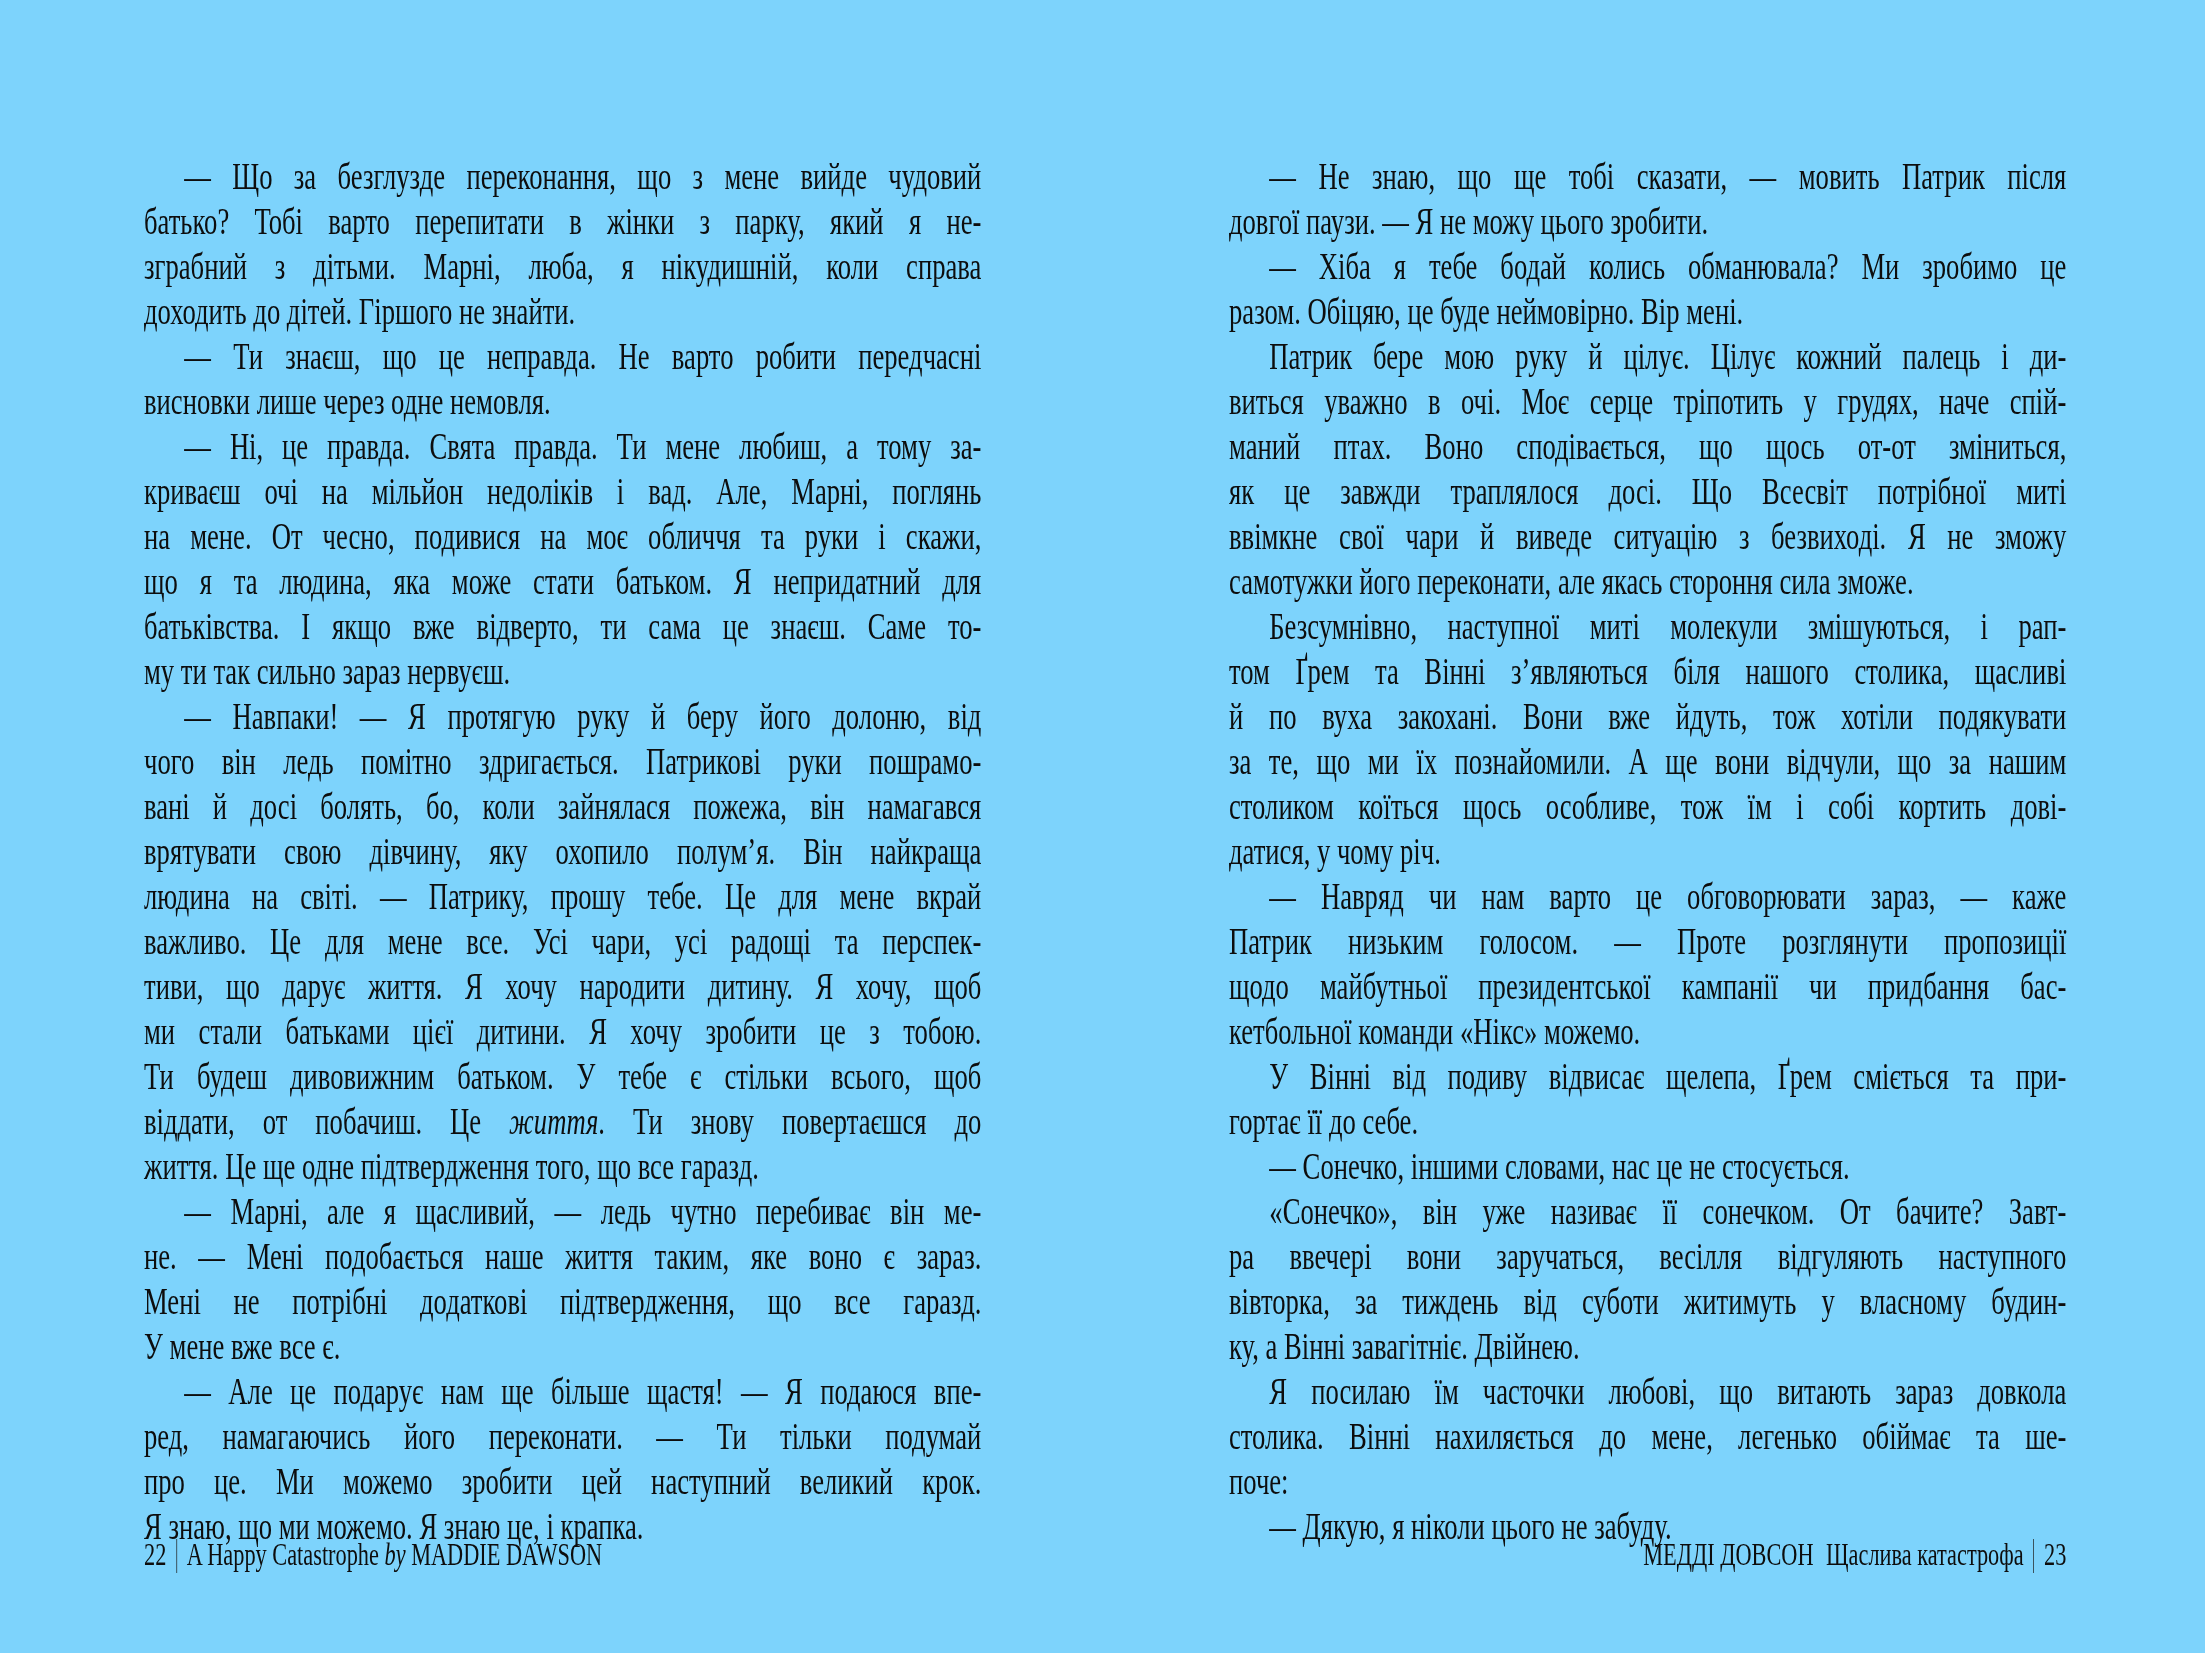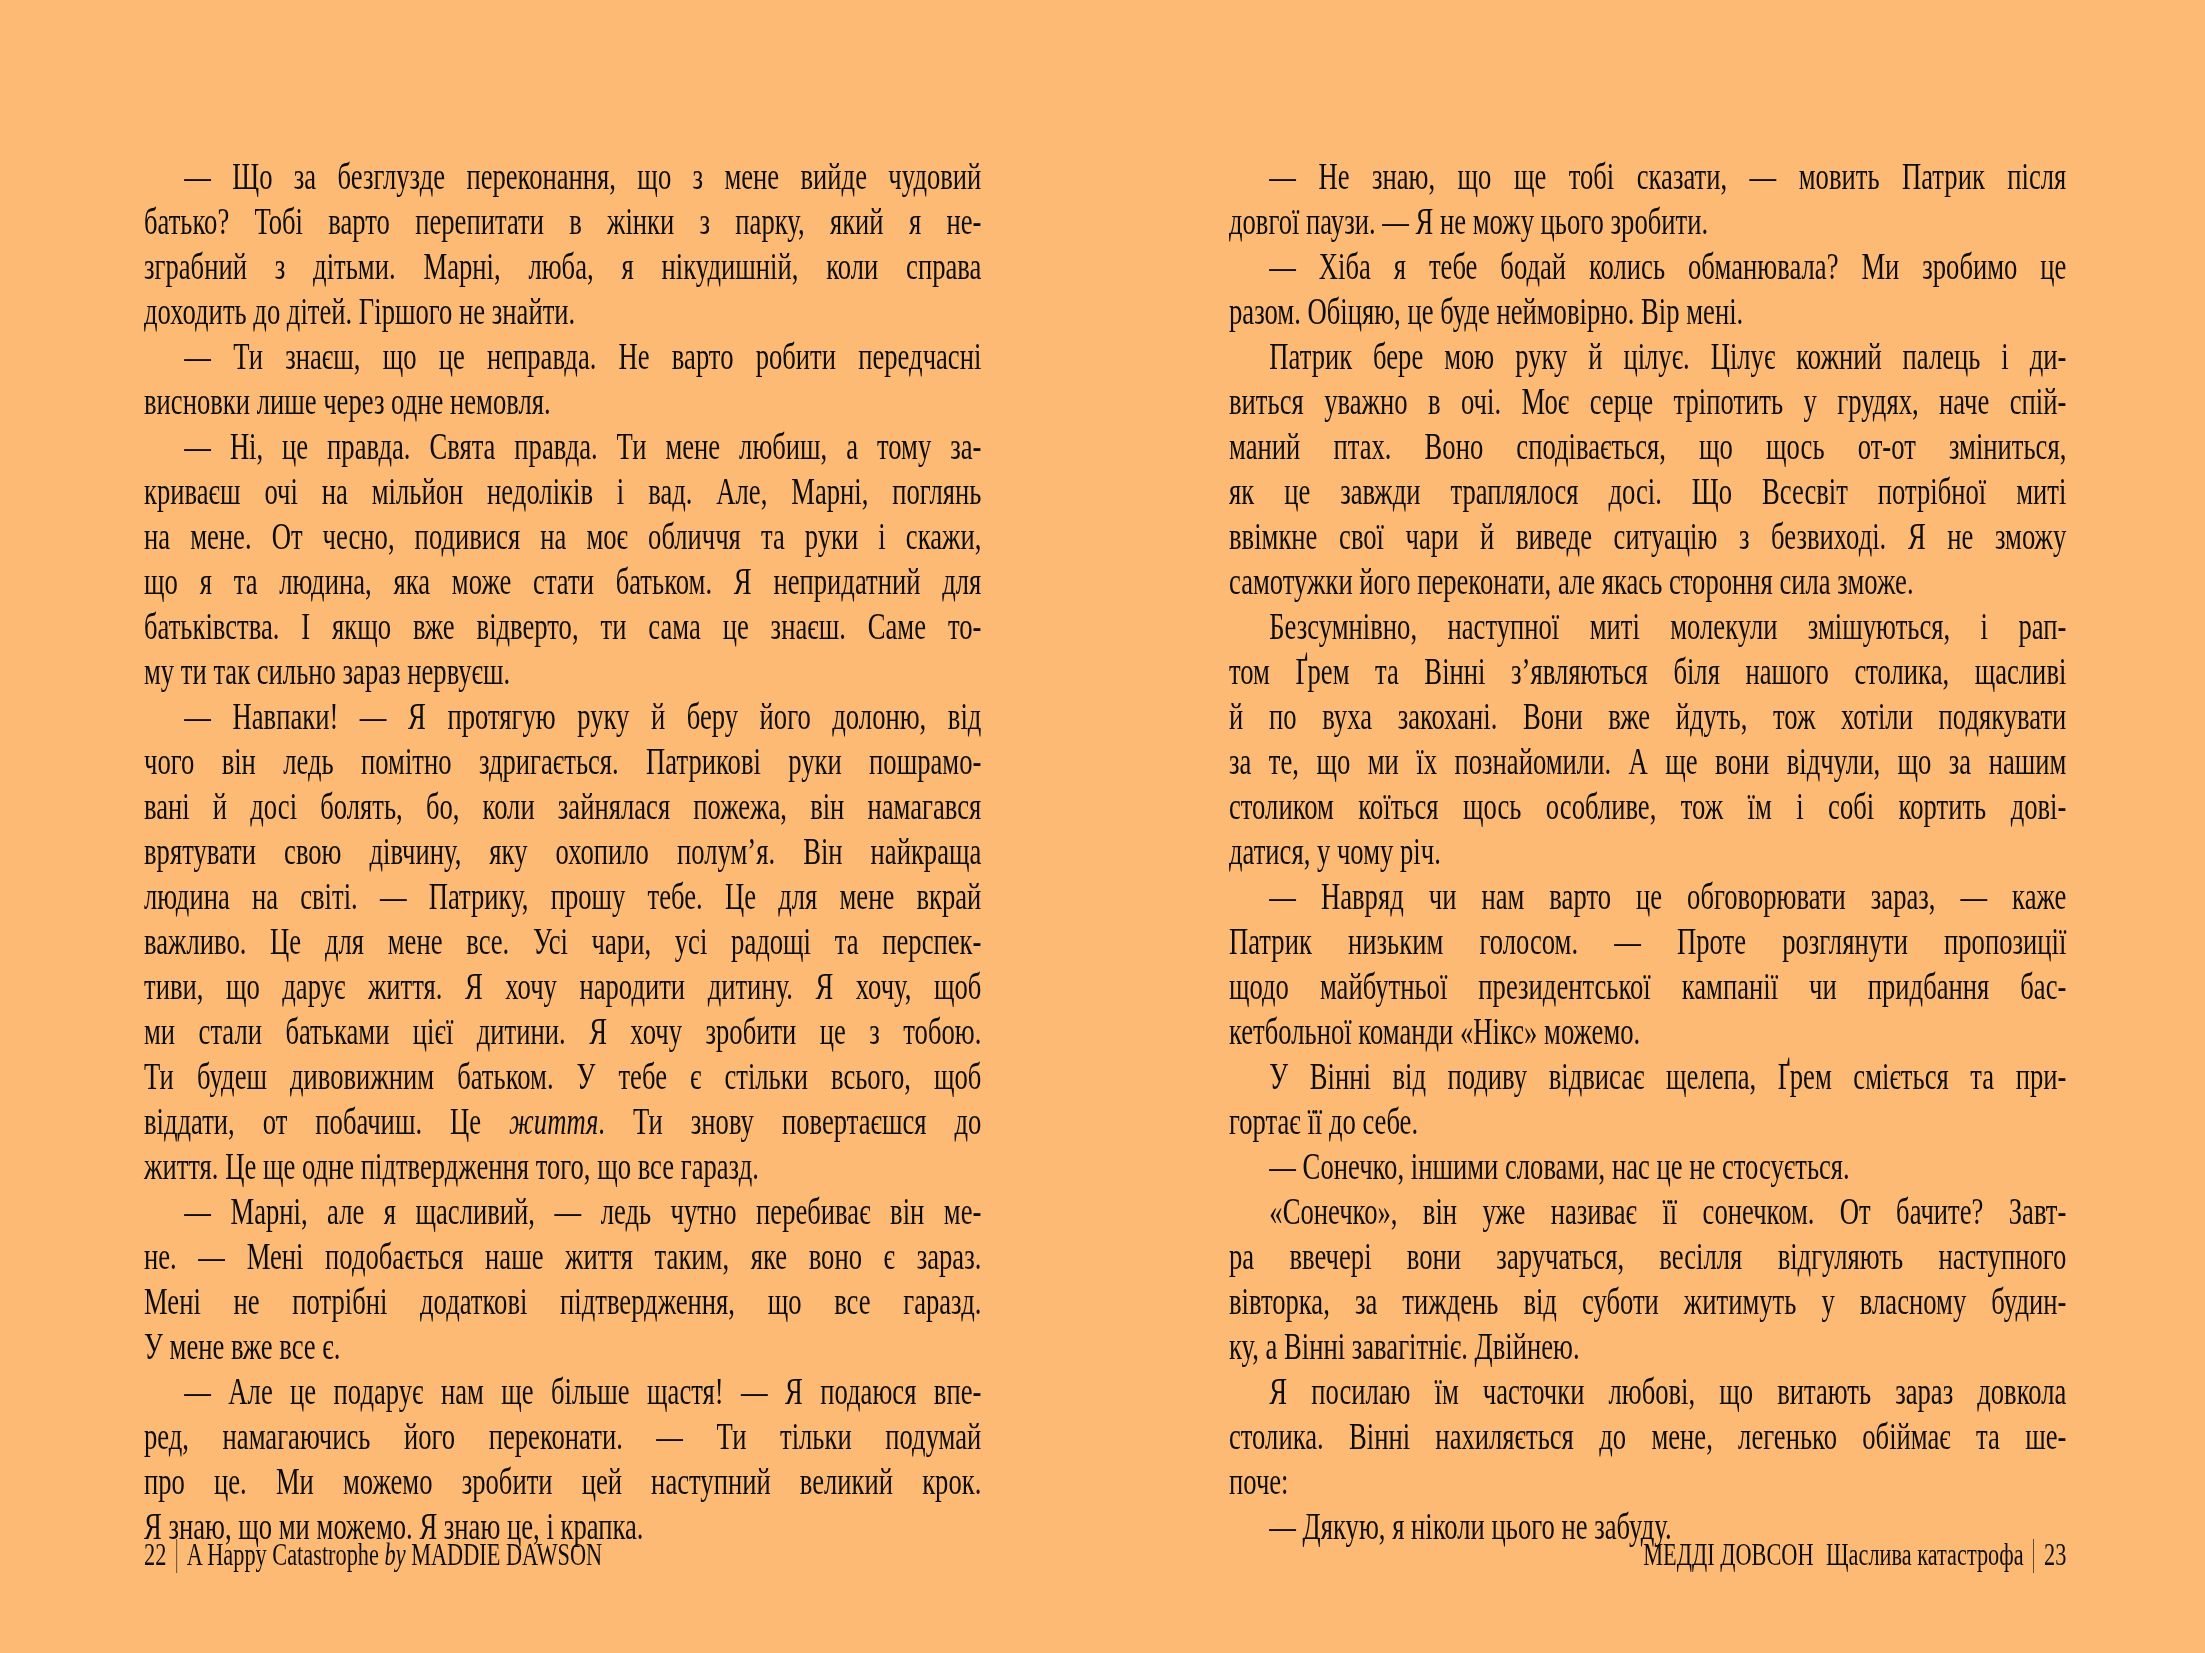--- a/index.html
+++ b/index.html
@@ -4,21 +4,21 @@
 <style>
   html, body {
     margin: 0;
     padding: 0;
     background: #ffffff;
   }
   #spread {
     position: relative;
     width: 2205px;
     height: 1654px;
-    background: #fdba74;
+    background: #7dd3fc;
     color: #0d0d0d;
     font-family: "Liberation Serif", "DejaVu Serif", serif;
     overflow: hidden;
   }
   .col {
     position: absolute;
     top: 154px;
     width: 1163px;
     transform: scaleX(0.72);
     transform-origin: left top;

